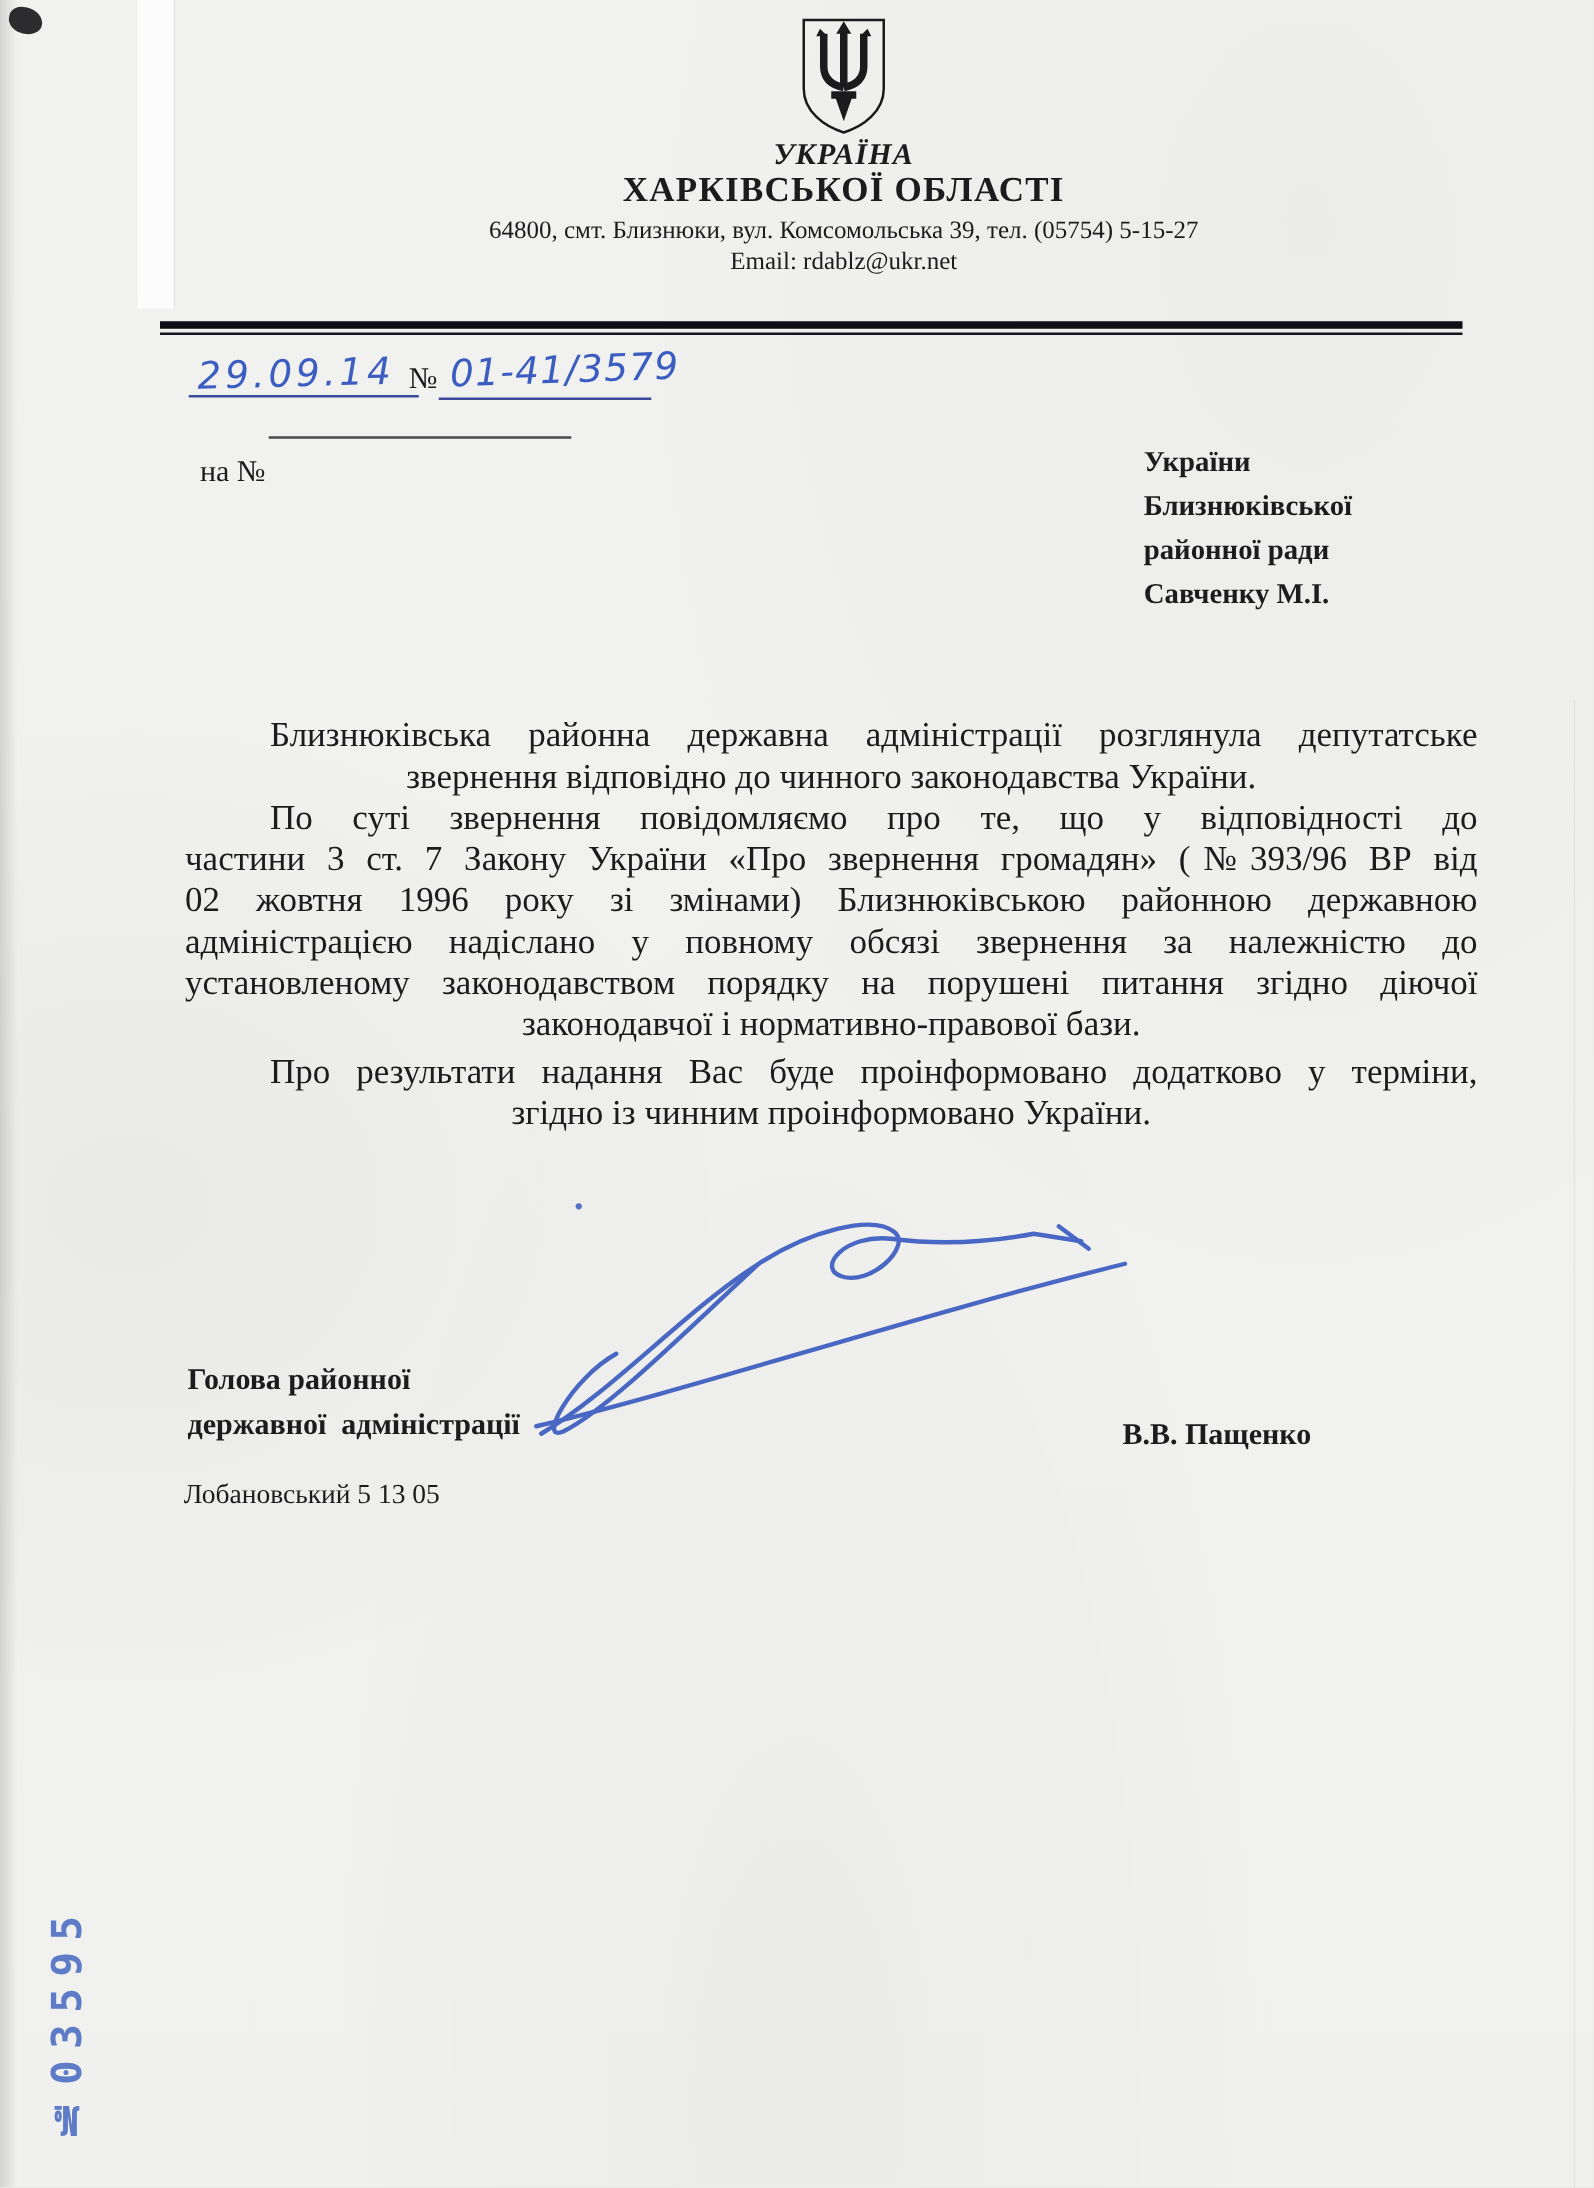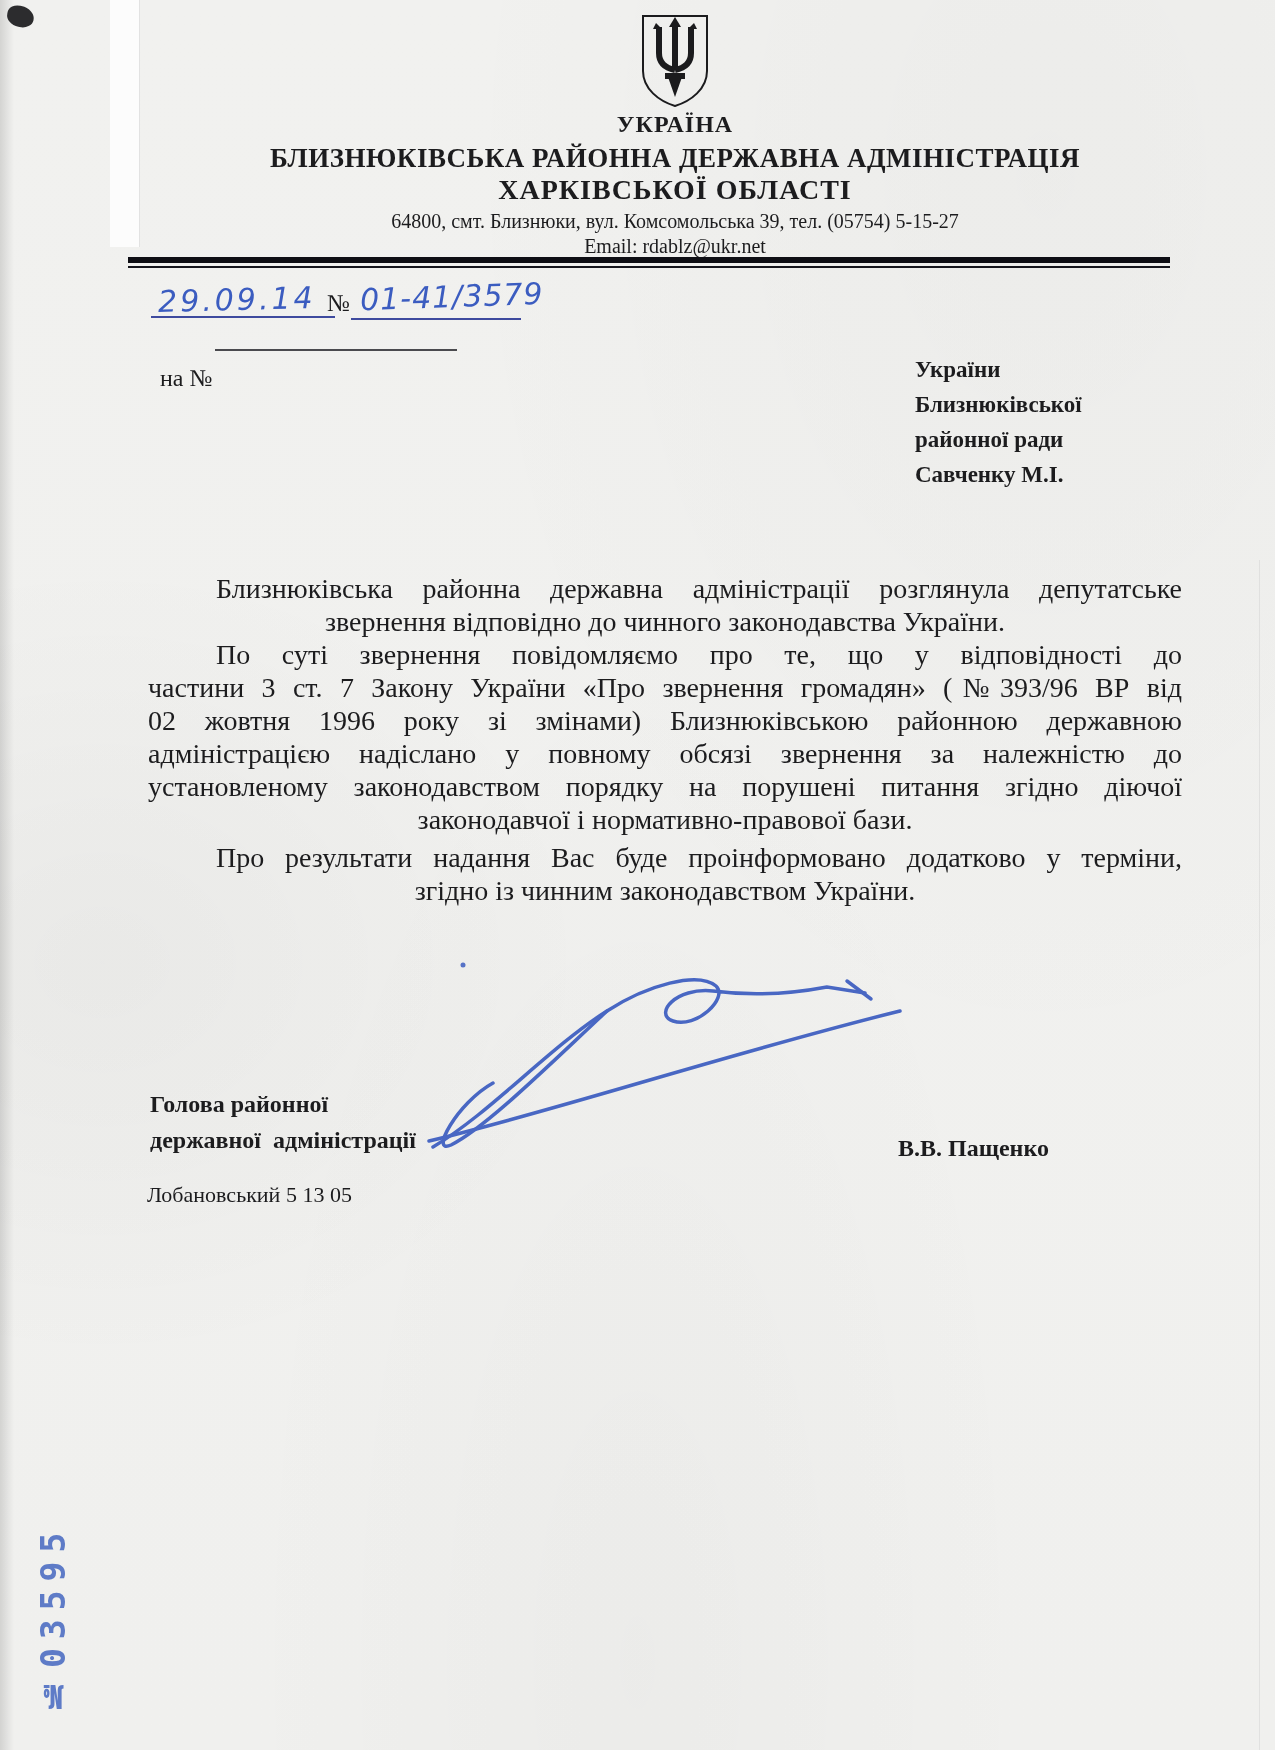--- a/index.html
+++ b/index.html
@@ -15,21 +15,21 @@
   .left-shadow{position:absolute;left:0;top:0;width:14px;height:1750px;
     background:linear-gradient(90deg,rgba(0,0,0,0.12),rgba(0,0,0,0));}
   .corner-mark{position:absolute;left:7px;top:6px;width:27px;height:21px;background:#1b1b1d;
     border-radius:45% 60% 50% 55%;transform:rotate(12deg);opacity:.92;}
   .edge-strip{position:absolute;left:110px;top:0;width:29px;height:247px;
     background:rgba(255,255,255,0.8);border-right:1px solid rgba(0,0,0,0.10);}
   .right-line{position:absolute;left:1259px;top:560px;width:1px;height:1190px;background:rgba(0,0,0,0.06);}
 
   .letterhead{position:absolute;left:75px;top:0;width:1200px;text-align:center;}
   .coat{display:block;margin:13px auto 2px auto;}
-  .country{font-size:24px;font-weight:bold;line-height:26px;letter-spacing:1px;}
+  .country{font-size:24px;font-weight:bold;line-height:26px;letter-spacing:1px;font-style:italic;}
   .org-name{font-size:27px;font-weight:bold;line-height:32px;margin-top:5px;letter-spacing:0.5px;}
   .org-region{font-size:28px;font-weight:bold;line-height:32px;letter-spacing:1px;}
   .addr{font-size:20px;line-height:25px;margin-top:3px;}
   .email{font-size:20px;line-height:24px;}
 
   .rule{position:absolute;left:128px;top:257px;width:1042px;height:11px;box-sizing:border-box;
     border-top:6px solid #0e0e14;border-bottom:2px solid #15151c;}
 
   .hand{font-family:"DejaVu Sans",sans-serif;font-style:italic;color:#3b5cc0;}
   .ref-date{position:absolute;left:158px;top:282px;font-size:30px;letter-spacing:3px;transform:rotate(-1.5deg);}
@@ -78,21 +78,20 @@
       </g>
       <g fill="#1b1b1d">
         <path d="M37 4 L31 14 H43 Z"></path>
         <path d="M18 10 L24 16 H15 Z"></path>
         <path d="M56 10 L50 16 H59 Z"></path>
         <path d="M27 60 H47 V66 H27 Z"></path>
         <path d="M37 84 L30 64 H44 Z"></path>
       </g>
     </svg>
     <div class="country">УКРАЇНА</div>
-    <div class="org-name">БЛИЗНЮКІВСЬКА РАЙОННА ДЕРЖАВНА АДМІНІСТРАЦІЯ</div>
     <div class="org-region">ХАРКІВСЬКОЇ ОБЛАСТІ</div>
     <div class="addr">64800, смт. Близнюки, вул. Комсомольська 39, тел. (05754) 5-15-27</div>
     <div class="email">Email: rdablz@ukr.net</div>
   </header>
 
   <div class="rule"></div>
 
   <span class="hand ref-date">29.09.14</span>
   <span class="ref-nosym">№</span>
   <span class="hand ref-num">01-41/3579</span>
@@ -111,21 +110,21 @@
   <div class="body-text">
     <div class="line first">Близнюківська районна державна адміністрації розглянула депутатське</div>
     <div class="line last">звернення відповідно до чинного законодавства України.</div>
     <div class="line first">По суті звернення повідомляємо про те, що у відповідності до</div>
     <div class="line">частини 3 ст. 7 Закону України «Про звернення громадян» (№393/96 ВР від</div>
     <div class="line">02 жовтня 1996 року зі змінами) Близнюківською районною державною</div>
     <div class="line">адміністрацією надіслано у повному обсязі звернення за належністю до</div>
     <div class="line">установленому законодавством порядку на порушені питання згідно діючої</div>
     <div class="line last">законодавчої і нормативно-правової бази.</div>
     <div class="line first p3">Про результати надання Вас буде проінформовано додатково у терміни,</div>
-    <div class="line last">згідно із чинним законодавством України.</div>
+    <div class="line last">згідно із чинним проінформовано України.</div>
   </div>
 
   <svg class="signature-svg" width="530" height="225" viewBox="0 0 530 225">
     <g fill="none" stroke="#3b5cc0" stroke-width="3.5" stroke-linecap="round" opacity="0.92">
       <path d="M38 212 C 95 178 155 112 212 76 C 252 50 303 36 321 51 C 334 63 301 94 278 86 C 258 79 281 52 318 56 C 356 61 395 59 432 52 L 470 58"></path>
       <path d="M34 206 C 160 176 335 118 505 76"></path>
       <path d="M212 76 C 158 126 92 192 56 210 C 34 220 62 168 98 148"></path>
       <path d="M452 46 L 476 64"></path>
     </g>
     <circle cx="68" cy="30" r="2.5" fill="#3b5cc0" opacity="0.85"></circle>

